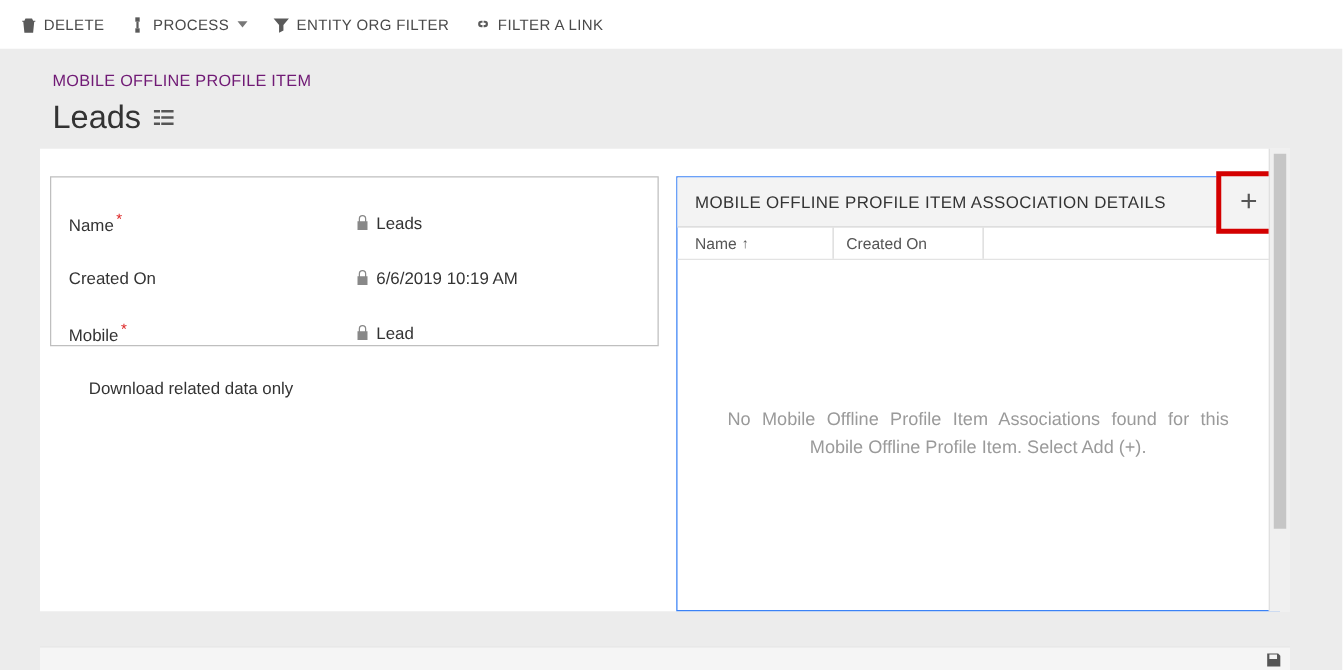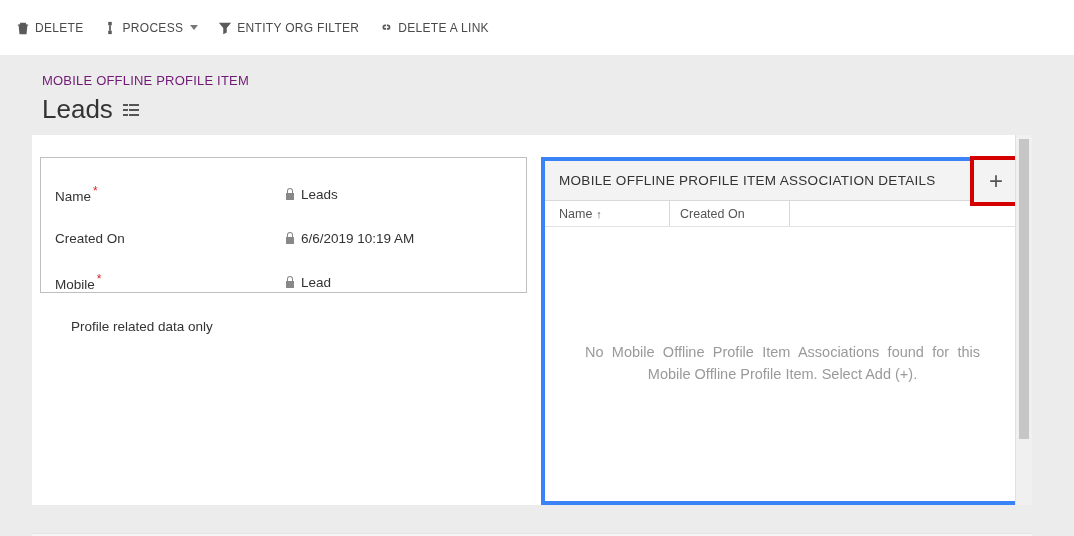--- a/index.html
+++ b/index.html
@@ -6,21 +6,21 @@
   html, body {
     margin: 0; padding: 0;
     font-family: "Segoe UI", Arial, sans-serif;
     font-size: 13px;
     color: #333;
     background: #fff;
     width: 1074px; height: 536px;
     overflow: hidden;
   }
   .toolbar {
-    height: 55px;
+    height: 39px;
     display: flex;
     align-items: center;
     padding: 0 10px;
     gap: 8px;
     background: #fff;
   }
   .toolbar-item {
     display: flex;
     align-items: center;
     gap: 5px;
@@ -96,21 +96,21 @@
     color: #333;
     font-size: 13.5px;
     display: flex;
     align-items: center;
     gap: 6px;
   }
   .lock-icon { width: 10px; height: 12px; fill: #888; flex: 0 0 auto; }
 
   .right-panel {
     flex: 1;
-    border: 4px solid #3b82f6;
+    border: 1px solid #3b82f6;
     display: flex;
     flex-direction: column;
     min-height: 330px;
   }
   .panel-header {
     display: flex;
     align-items: center;
     justify-content: space-between;
     background: #f3f3f3;
     border-bottom: 1px solid #d8d8d8;
@@ -229,21 +229,21 @@
   <div class="toolbar-item">
     <svg viewBox="0 0 16 16">
         <path d="M1 2h14l-5 6v5l-4 2V8L1 2z"></path>
       </svg>
     <span>ENTITY ORG FILTER</span>
   </div>
   <div class="toolbar-item">
     <svg viewBox="0 0 16 16">
         <path d="M4 7a3 3 0 0 1 3-3h1v2H7a1 1 0 0 0 0 2h1v2H7a3 3 0 0 1-3-3zm5-3h1a3 3 0 0 1 0 6H9V8h1a1 1 0 0 0 0-2H9V4z"></path>
       </svg>
-    <span>DELETE A LINK</span>
+    <span>FILTER A LINK</span>
   </div>
 </div>
 
 <div class="page-bg">
   <div class="header-block">
     <div class="entity-label">MOBILE OFFLINE PROFILE ITEM</div>
     <div class="title-row">
       <div class="page-title">Leads</div>
       <svg class="menu-lines-icon" viewBox="0 0 16 14">
         <rect x="0" y="1" width="5" height="2" fill="#555"></rect>
@@ -290,21 +290,21 @@
           </div>
           <div class="field-value">
             <svg class="lock-icon" viewBox="0 0 10 12">
                 <path d="M2 5V3a3 3 0 0 1 6 0v2h1v7H1V5h1zm1 0h4V3a2 2 0 0 0-4 0v2z"></path>
               </svg>
             <span>Lead</span>
           </div>
         </div>
         <div class="field-row">
           <div class="field-value" style="padding-left:16px;">
-            <span>Profile related data only</span>
+            <span>Download related data only</span>
           </div>
         </div>
       </div>
 
       <div class="right-panel">
         <div class="panel-header">
           <div class="panel-title">MOBILE OFFLINE PROFILE ITEM ASSOCIATION DETAILS</div>
           <div class="add-btn">
             <span>+</span>
           </div>

